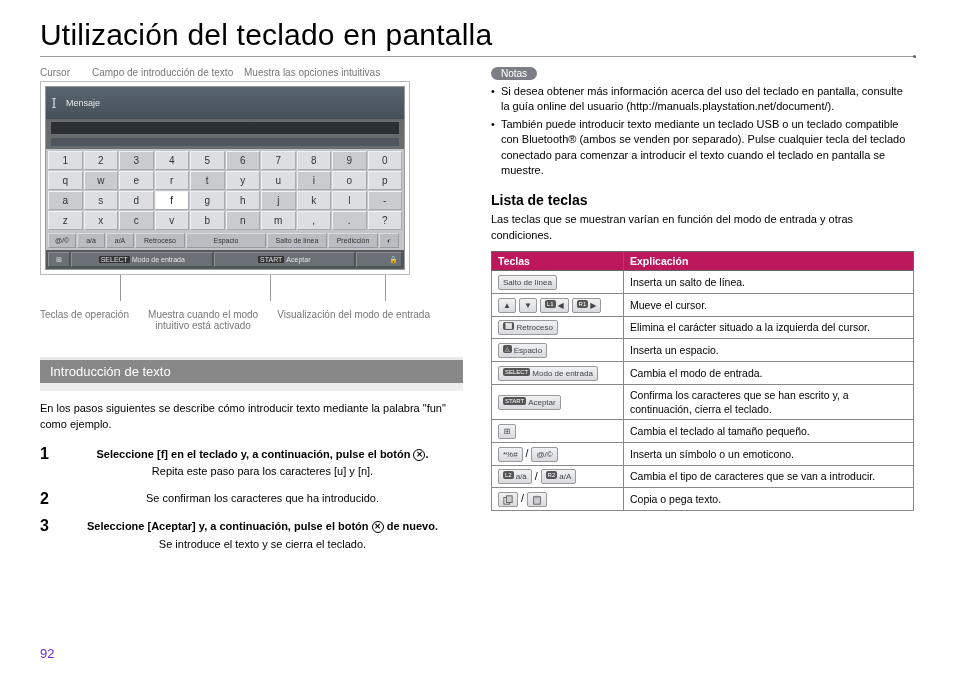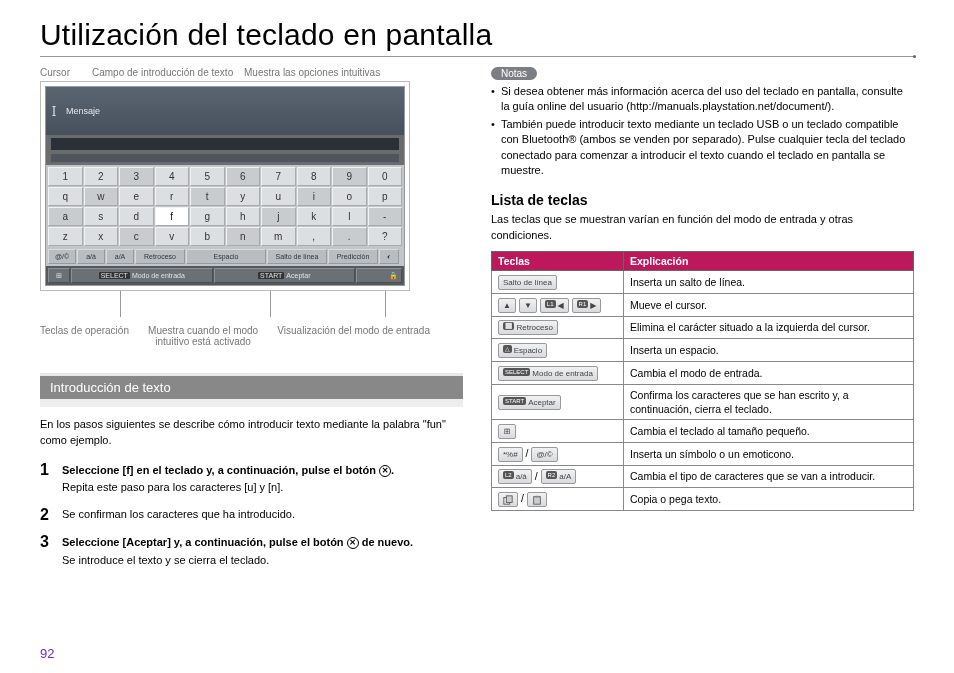--- a/index.html
+++ b/index.html
@@ -54,21 +54,21 @@
   }
   .kbd-body {
     margin: 4px;
     border: 1px solid #999;
     background: linear-gradient(#666, #777);
   }
   .kbd-msg {
     background: linear-gradient(#5a6572,#46505b);
     color: #e6e9ec;
     font-size: 9px;
-    padding: 19px 6px;
+    padding: 11px 6px;
     display:flex;
     align-items:center;
     gap:4px;
   }
   .kbd-input {
     background:#2a3036;
     height:14px;
     margin:2px 4px;
     border:1px solid #646c74;
   }
@@ -165,20 +165,21 @@
   }
   .lead-para {
     margin-top:10px;
     font-size:11px;
     line-height:1.45;
   }
   ol.steps {
     list-style:none;
     margin-top:14px;
     counter-reset: step;
+    text-align: center;
   }
   ol.steps > li {
     counter-increment: step;
     position:relative;
     padding-left:22px;
     margin-bottom:15px;
   }
   ol.steps > li::before {
     content: counter(step);
     position:absolute;

